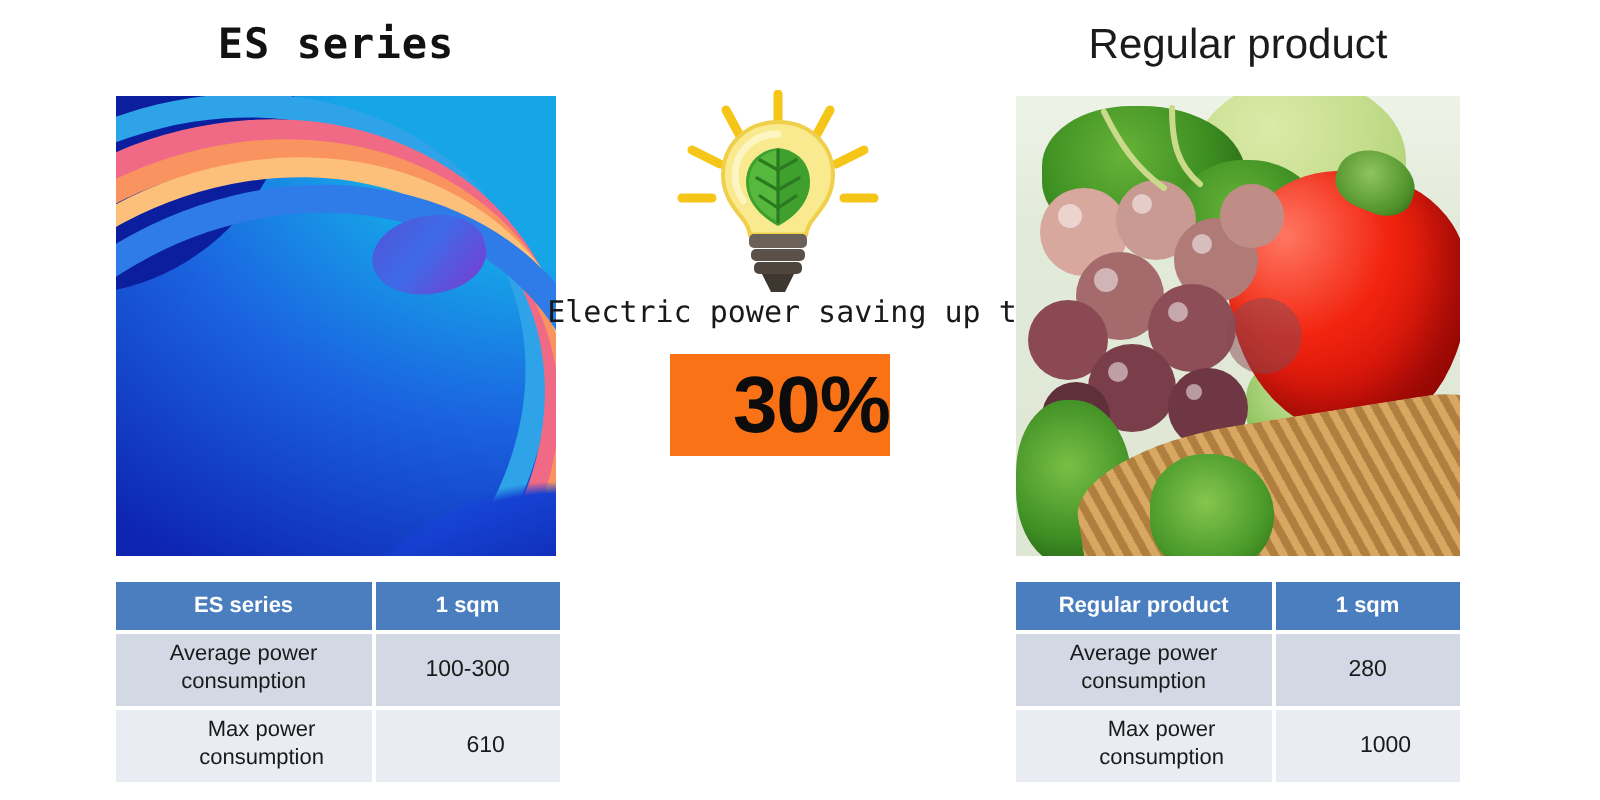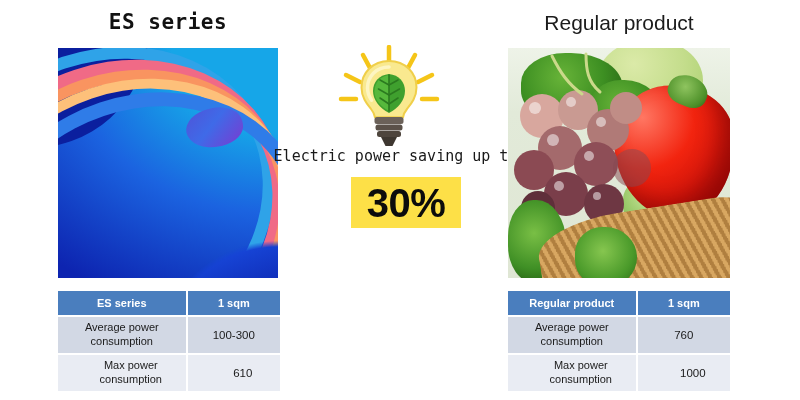--- a/index.html
+++ b/index.html
@@ -239,28 +239,28 @@
     width: 255px;
     text-align: center;
     font-family: "DejaVu Sans Mono", "Liberation Mono", monospace;
     font-size: 15px;
     color: #191919;
     white-space: nowrap;
   }
 
   #percent-badge {
     position: absolute;
-    left: 73px;
+    left: 57px;
     top: 137px;
     width: 110px;
     height: 51px;
-    background: #fde047;
+    background: #f97316;
     display: flex;
     align-items: center;
-    justify-content: center;
+    justify-content: flex-end;
   }
   #percent-value {
     font-family: "Liberation Sans", sans-serif;
     font-size: 40px;
     font-weight: bold;
     color: #0c0c0c;
     line-height: 1;
     letter-spacing: -0.5px;
   }
 
@@ -430,21 +430,21 @@
   <table class="spec-table" id="table-right">
     <thead>
       <tr>
         <th class="col-label">Regular product</th>
         <th class="col-value">1 sqm</th>
       </tr>
     </thead>
     <tbody>
       <tr class="row-odd">
         <td>Average power consumption</td>
-        <td class="value-cell">760</td>
+        <td class="value-cell">280</td>
       </tr>
       <tr class="row-even">
         <td>Max power consumption</td>
         <td class="value-cell">1000</td>
       </tr>
     </tbody>
   </table>
 
 </div>
 

